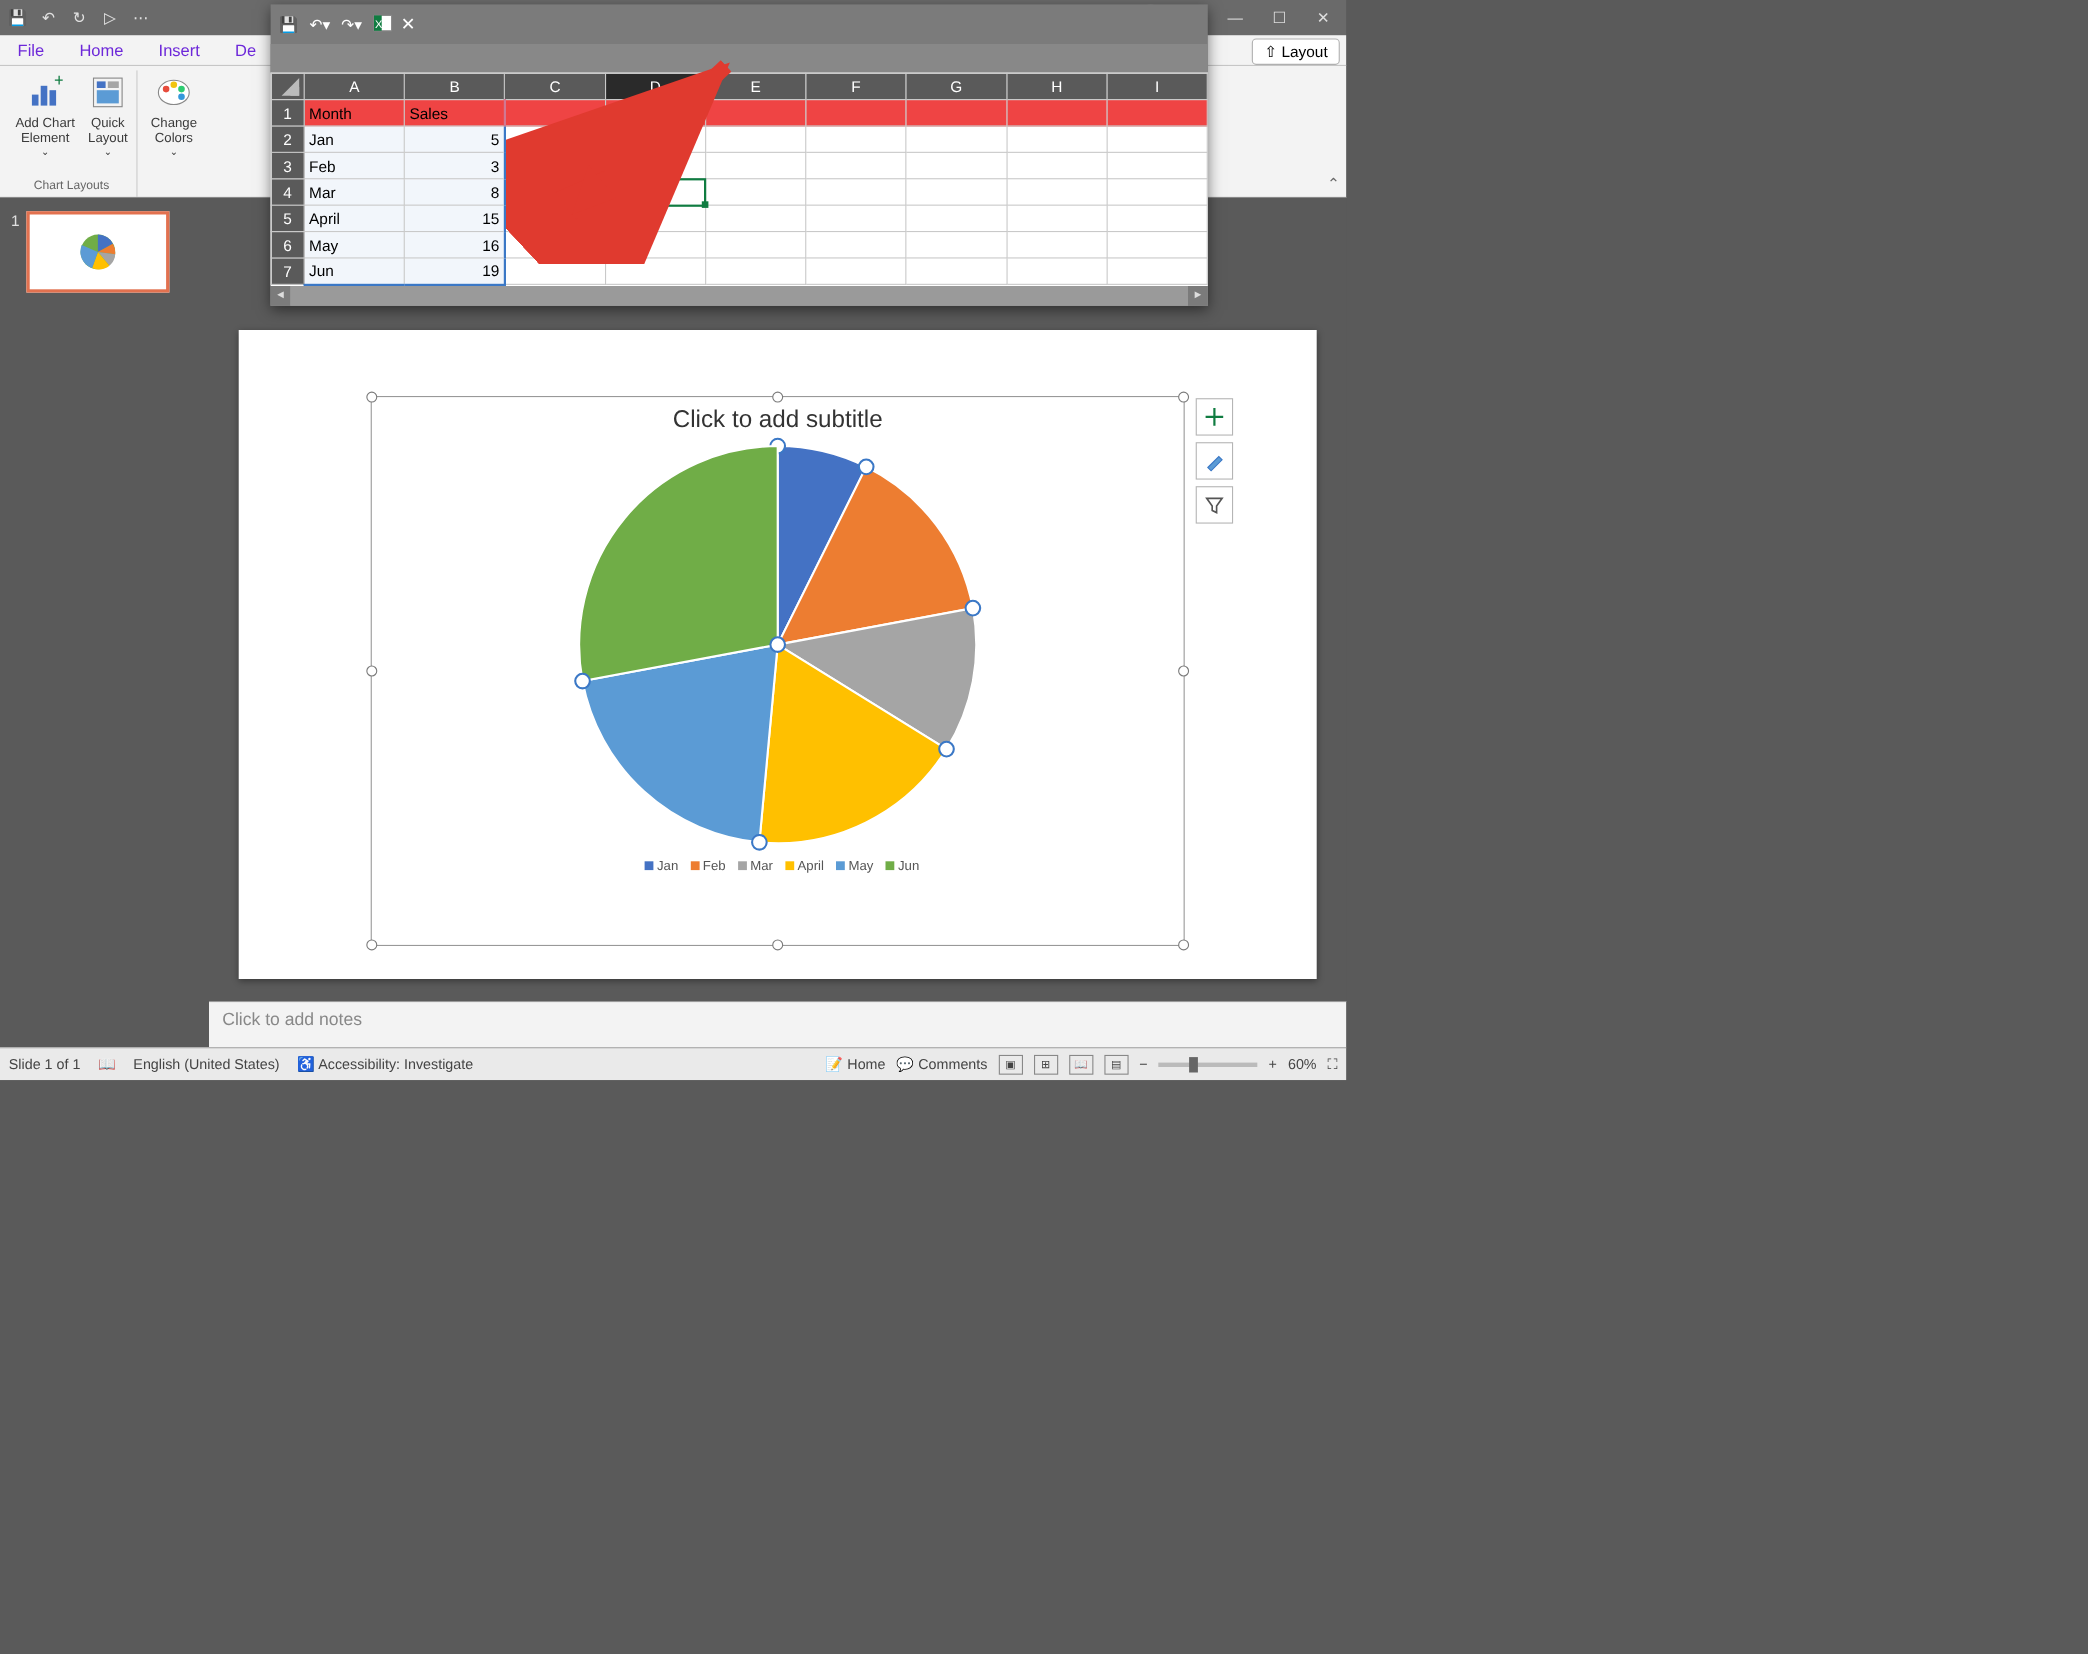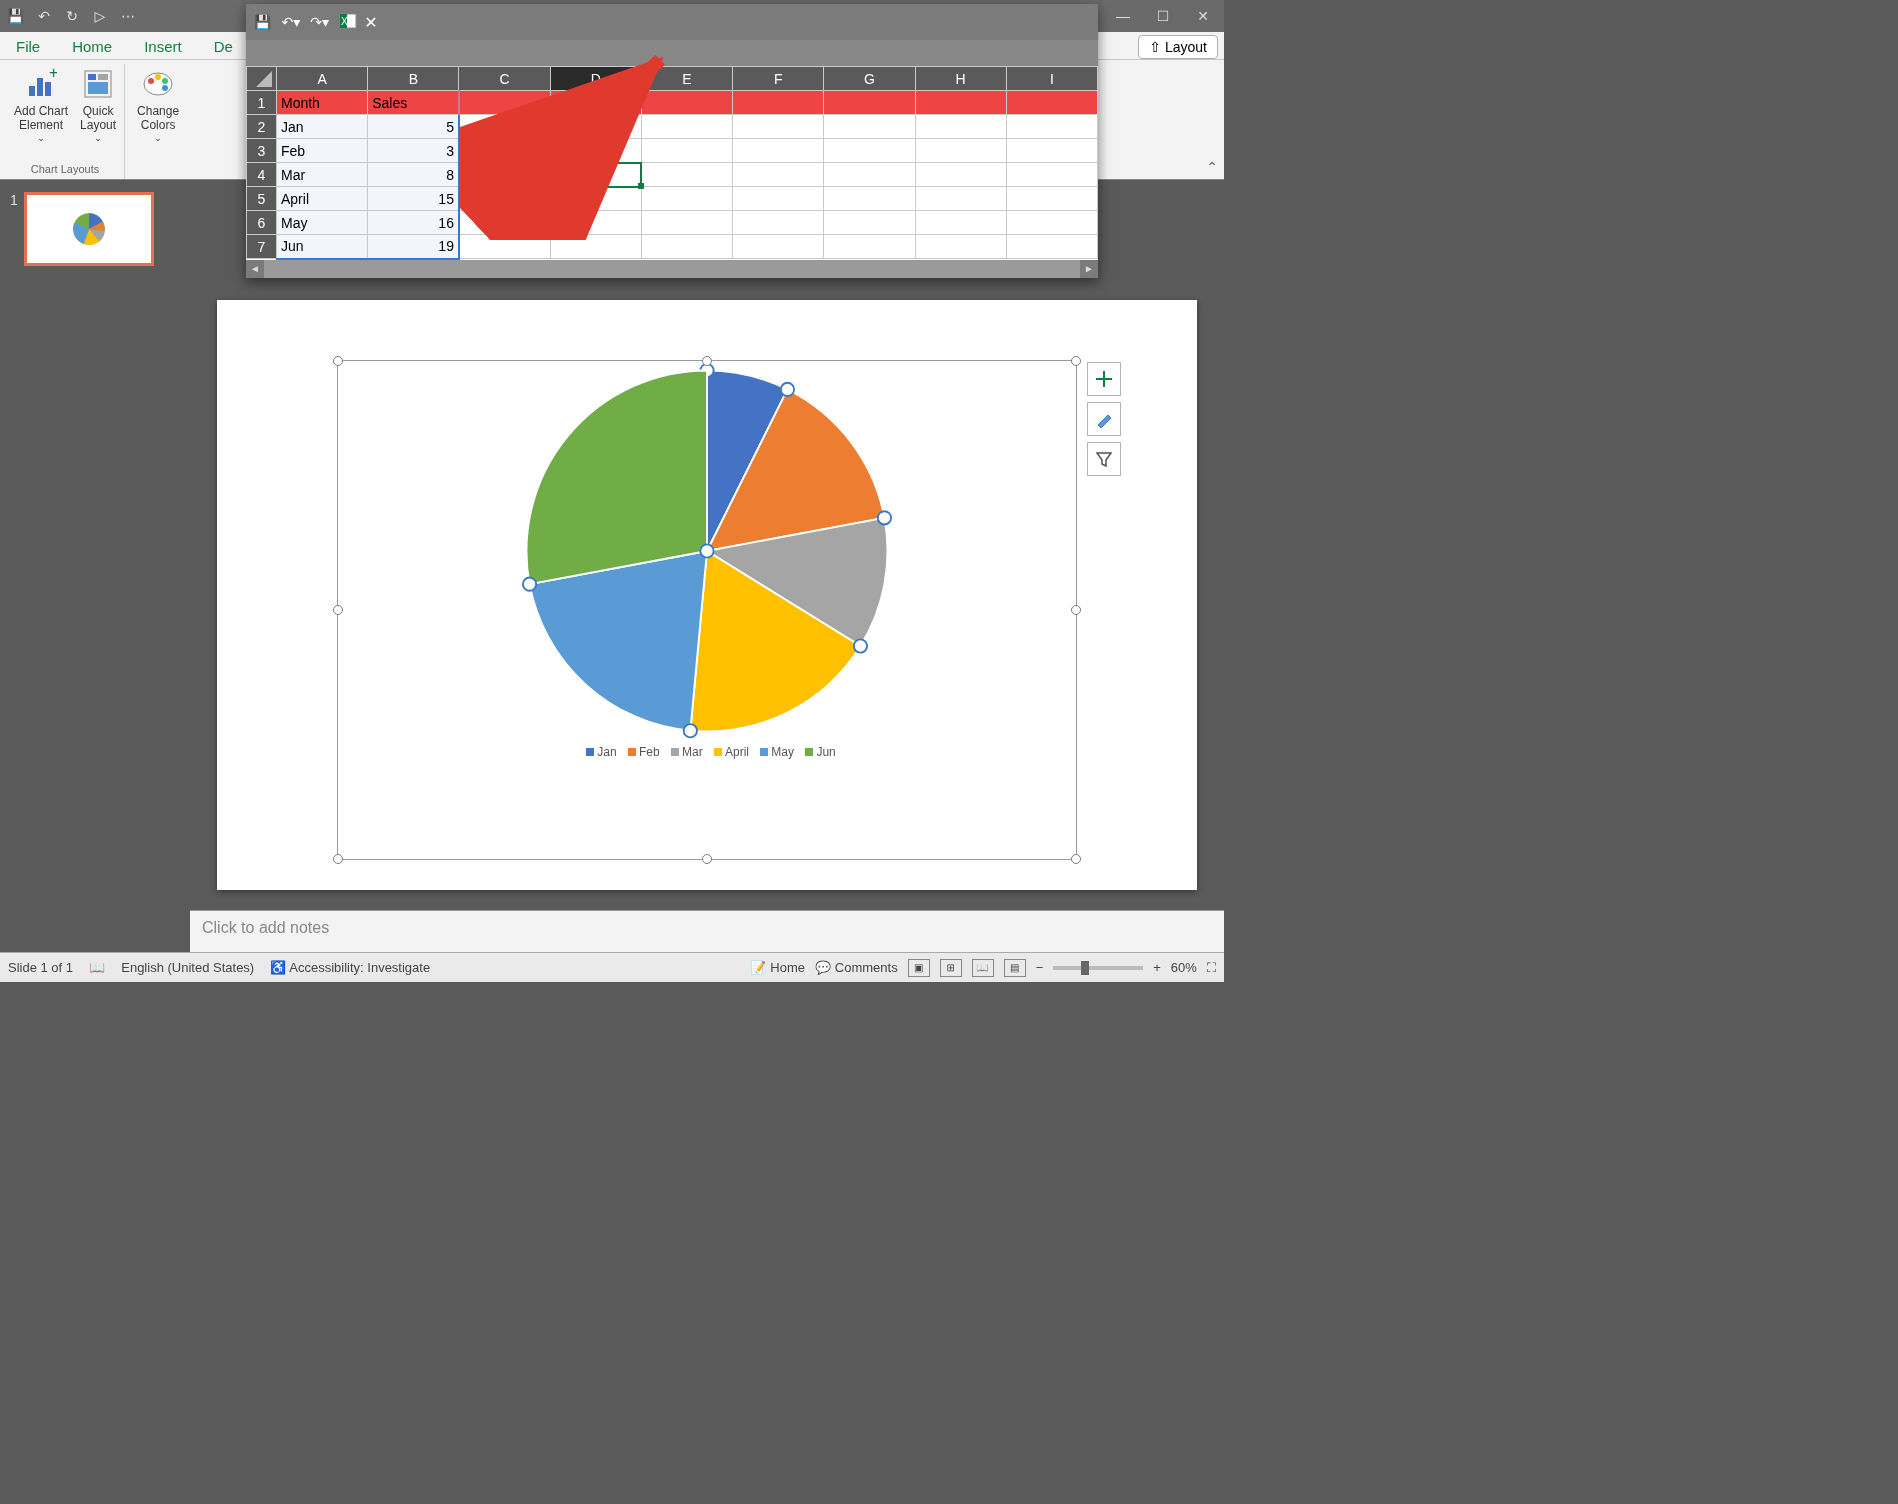--- a/index.html
+++ b/index.html
@@ -9,21 +9,21 @@
 .pp-titlebar { height: 32px; background: #6a6a6a; display: flex; align-items: center; color: #e0e0e0; padding: 0 6px; }
 .pp-qat { display: flex; gap: 8px; align-items: center; }
 .pp-qat-btn { width: 20px; height: 20px; display: flex; align-items: center; justify-content: center; color: #e0e0e0; font-size: 14px; }
 .pp-title { flex: 1; text-align: center; font-size: 13px; color: #e8e8e8; white-space: nowrap; overflow: hidden; }
 .pp-win-right { display: flex; gap: 10px; align-items: center; }
 .pp-avatar { width: 24px; height: 24px; border-radius: 50%; background: radial-gradient(circle at 40% 35%, #fff 30%, #3ba0e0 32%); border: 1px solid #888; }
 .win-btn { width: 30px; height: 20px; display: flex; align-items: center; justify-content: center; color: #ddd; }
 
 
 .ribbon-tabs { height: 28px; background: #f3f3f3; border-bottom: 1px solid #c6c6c6; display: flex; align-items: flex-end; padding: 0 6px; gap: 12px; }
-.rtab { padding: 4px 10px; font-size: 15px; color: #15803d; }
+.rtab { padding: 4px 10px; font-size: 15px; color: #6d28d9; }
 .share-btn { margin-left: auto; background: #fff; border: 1px solid #b0b0b0; border-radius: 4px; padding: 3px 10px; font-size: 14px; display: flex; align-items: center; gap: 4px; }
 
 
 .ribbon { height: 120px; background: #f3f3f3; border-bottom: 1px solid #888; display: flex; padding: 4px 6px 0 6px; gap: 4px; position: relative; }
 .rgroup { display: flex; flex-direction: column; align-items: center; padding: 0 6px; border-right: 1px solid #ccc; }
 .rgroup-buttons { display: flex; gap: 8px; }
 .rbtn { display: flex; flex-direction: column; align-items: center; justify-content: flex-start; font-size: 12px; color: #3b3b3b; text-align: center; line-height: 1.2; padding: 2px; }
 .ricon { width: 36px; height: 36px; display: flex; align-items: center; justify-content: center; margin-bottom: 2px; }
 .rgroup-label { font-size: 11px; color: #666; margin-top: auto; padding: 2px 0 4px 0; }
 .ribbon-collapse { position: absolute; right: 6px; bottom: 4px; color: #666; }
@@ -189,20 +189,21 @@
           <path d="M20 20 L30 32 A15 15 0 0 1 15 34 Z" fill="#ffc000"></path>
           <path d="M20 20 L15 34 A15 15 0 0 1 6 14 Z" fill="#5b9bd5"></path>
         </svg>
       </div>
     </div>
   </div>
 
   <div class="slide-area">
     <div class="slide">
       <div class="chart-container">
+        <div class="chart-title"><span>Click to add subtitle</span></div>
         <svg class="chart-svg" width="380" height="380" viewBox="0 0 200 200">
           <g id="pie-group" transform="translate(100,100)">
               <path d="M0 0 L5.8170722959499274e-15 -95 A95 95 0 0 1 42.345143798771126 -85.04051267873092 Z" fill="#4472c4" stroke="#fff" stroke-width="1"></path>
               <circle cx="5.8170722959499274e-15" cy="-95" r="3.5" fill="#fff" stroke="#3b78c6"></circle>
               <path d="M0 0 L42.345143798771126 -85.04051267873092 A95 95 0 0 1 93.38244446997066 -17.456204192574177 Z" fill="#ed7d31" stroke="#fff" stroke-width="1"></path>
               <circle cx="42.345143798771126" cy="-85.04051267873092" r="3.5" fill="#fff" stroke="#3b78c6"></circle>
               <path d="M0 0 L93.38244446997066 -17.456204192574177 A95 95 0 0 1 80.77062789431334 50.011055473348804 Z" fill="#a5a5a5" stroke="#fff" stroke-width="1"></path>
               <circle cx="93.38244446997066" cy="-17.456204192574177" r="3.5" fill="#fff" stroke="#3b78c6"></circle>
               <path d="M0 0 L80.77062789431334 50.011055473348804 A95 95 0 0 1 -8.765494149013701 94.59474674802827 Z" fill="#ffc000" stroke="#fff" stroke-width="1"></path>
               <circle cx="80.77062789431334" cy="50.011055473348804" r="3.5" fill="#fff" stroke="#3b78c6"></circle>

